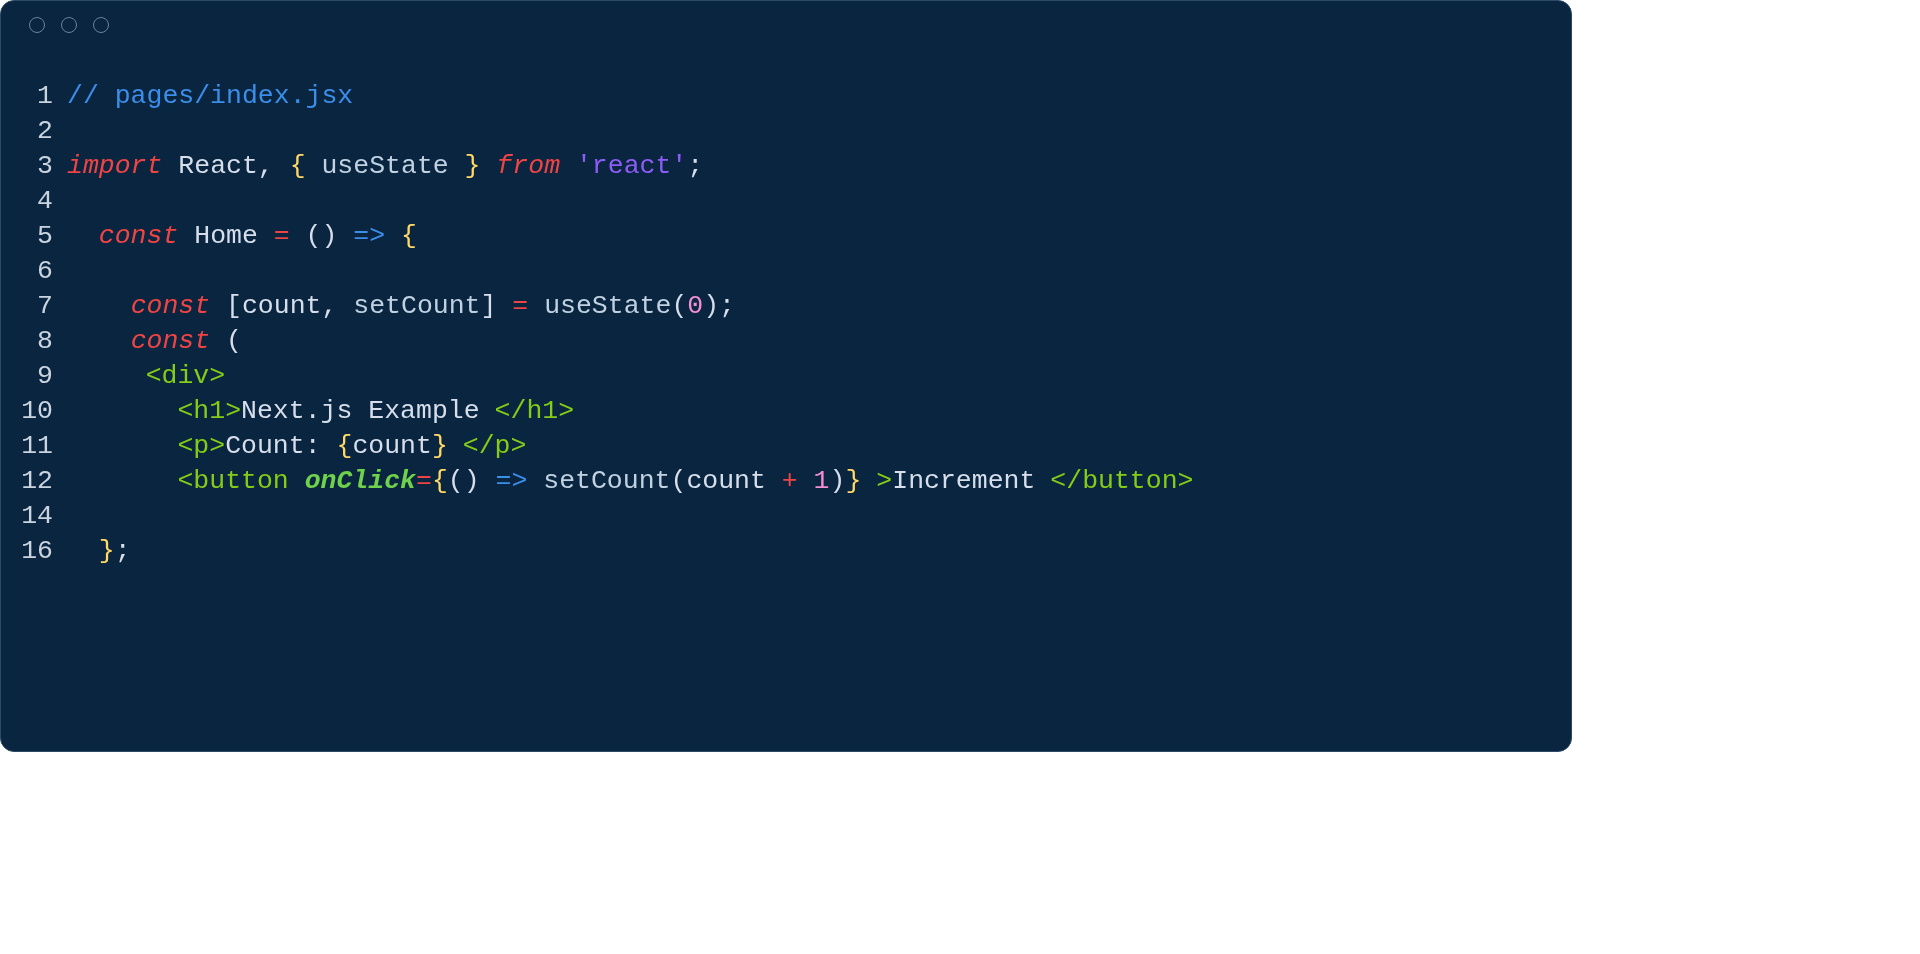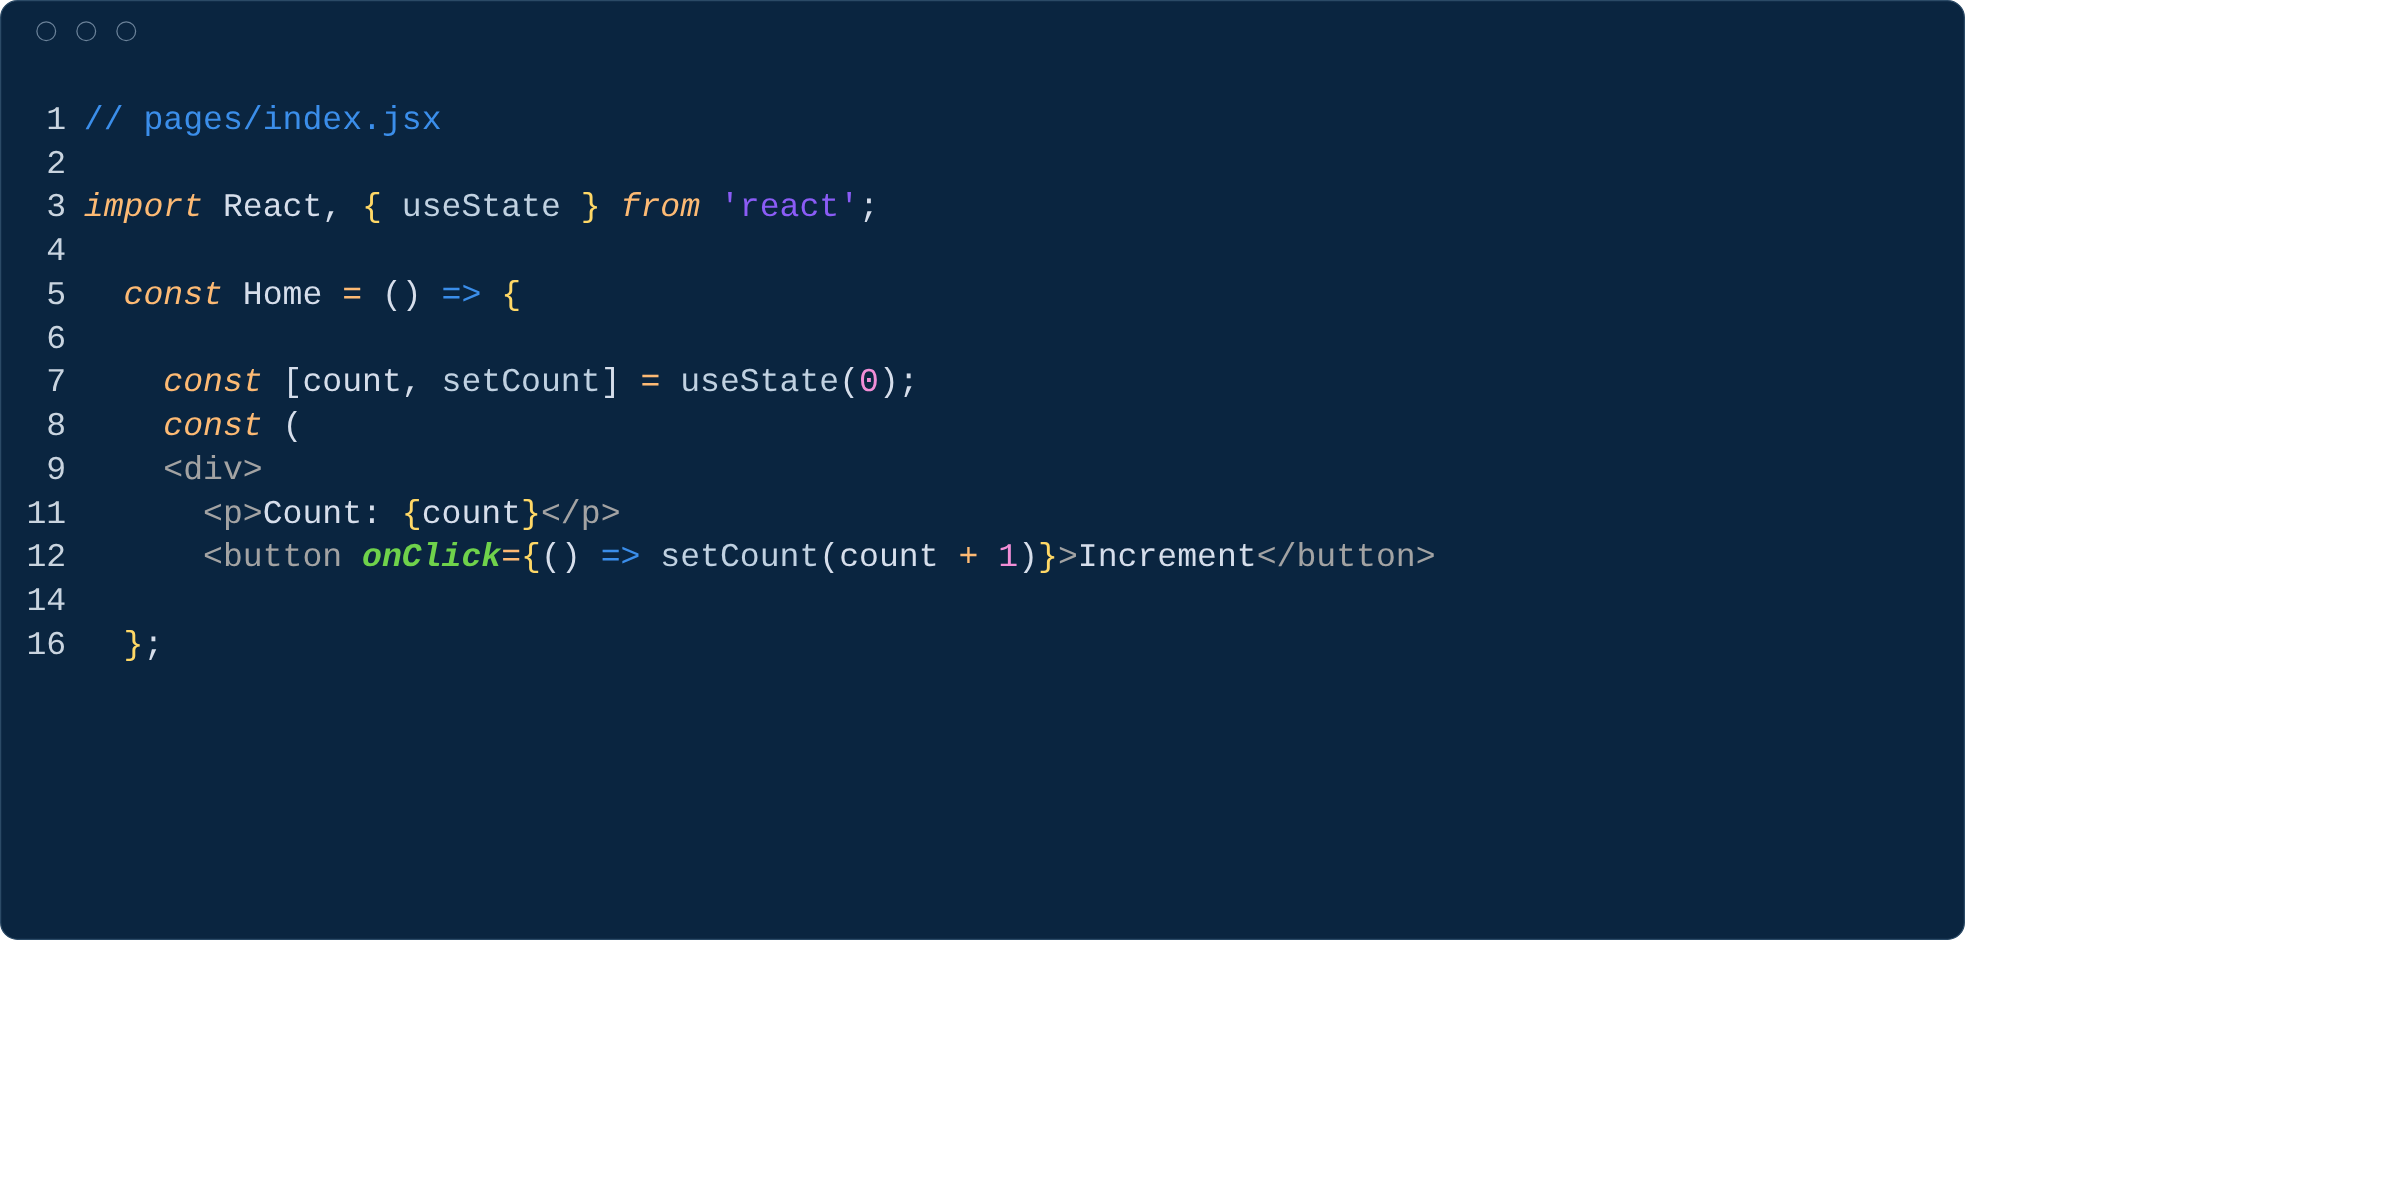--- a/index.html
+++ b/index.html
@@ -53,29 +53,29 @@
     margin-right: 14px;
     user-select: none;
     flex-shrink: 0;
     font-variant-numeric: tabular-nums;
   }
   .code-content {
     flex: 1;
   }
   
   .c-comment   { color: #3b8eea; }             
-  .c-keyword   { color: #fdba74; font-style: italic; } 
+  .c-keyword   { color: #ef4444; font-style: italic; } 
   .c-default   { color: #d6deeb; }             
   .c-ident     { color: #d6deeb; }             
   .c-func      { color: #c0d1e1; }             
   .c-brace     { color: #ffd866; }             
   .c-paren     { color: #d6deeb; }
   .c-string    { color: #8b5cf6; }             
   .c-number    { color: #f28ed6; }             
-  .c-tag       { color: #a3a3a3; }             
+  .c-tag       { color: #84cc16; margin-left: 15px; }             
   .c-attr      { color: #6fd24b; font-style: italic; font-weight: bold; }
   .c-jsxtext   { color: #d6deeb; }
   .c-arrow     { color: #3b8eea; font-style: italic; }
 </style>
 </head>
 <body>
 
 <div class="editor-window">
   <div class="titlebar">
     <span class="traffic-dot"></span>
@@ -85,18 +85,19 @@
   <div class="code-area" id="code-area">
       <div class="code-line"><span class="lineno">1</span><span class="code-content"><span class="c-comment">// pages/index.jsx</span></span></div>
       <div class="code-line"><span class="lineno">2</span><span class="code-content"></span></div>
       <div class="code-line"><span class="lineno">3</span><span class="code-content"><span class="c-keyword">import</span><span class="c-default"> </span><span class="c-ident">React</span><span class="c-default">, </span><span class="c-brace">{</span><span class="c-default"> </span><span class="c-func">useState</span><span class="c-default"> </span><span class="c-brace">}</span><span class="c-default"> </span><span class="c-keyword">from</span><span class="c-default"> </span><span class="c-string">'react'</span><span class="c-default">;</span></span></div>
       <div class="code-line"><span class="lineno">4</span><span class="code-content"></span></div>
       <div class="code-line"><span class="lineno">5</span><span class="code-content"><span>  </span><span class="c-keyword">const</span><span class="c-default"> </span><span class="c-ident">Home</span><span class="c-default"> </span><span class="c-keyword">=</span><span class="c-default"> </span><span class="c-paren">(</span><span class="c-paren">)</span><span class="c-default"> </span><span class="c-arrow">=&gt;</span><span class="c-default"> </span><span class="c-brace">{</span></span></div>
       <div class="code-line"><span class="lineno">6</span><span class="code-content"></span></div>
       <div class="code-line"><span class="lineno">7</span><span class="code-content"><span>    </span><span class="c-keyword">const</span><span class="c-default"> </span><span class="c-paren">[</span><span class="c-ident">count</span><span class="c-default">, </span><span class="c-func">setCount</span><span class="c-paren">]</span><span class="c-default"> </span><span class="c-keyword">=</span><span class="c-default"> </span><span class="c-func">useState</span><span class="c-paren">(</span><span class="c-number">0</span><span class="c-paren">)</span><span class="c-default">;</span></span></div>
       <div class="code-line"><span class="lineno">8</span><span class="code-content"><span>    </span><span class="c-keyword">const</span><span class="c-default"> </span><span class="c-paren">(</span></span></div>
       <div class="code-line"><span class="lineno">9</span><span class="code-content"><span>    </span><span class="c-tag">&lt;div&gt;</span></span></div>
+      <div class="code-line"><span class="lineno">10</span><span class="code-content"><span>      </span><span class="c-tag">&lt;h1&gt;</span><span class="c-jsxtext">Next.js Example</span><span class="c-tag">&lt;/h1&gt;</span></span></div>
       <div class="code-line"><span class="lineno">11</span><span class="code-content"><span>      </span><span class="c-tag">&lt;p&gt;</span><span class="c-jsxtext">Count: </span><span class="c-brace">{</span><span class="c-ident">count</span><span class="c-brace">}</span><span class="c-tag">&lt;/p&gt;</span></span></div>
       <div class="code-line"><span class="lineno">12</span><span class="code-content"><span>      </span><span class="c-tag">&lt;button</span><span class="c-default"> </span><span class="c-attr">onClick</span><span class="c-keyword">=</span><span class="c-brace">{</span><span class="c-paren">(</span><span class="c-paren">)</span><span class="c-default"> </span><span class="c-arrow">=&gt;</span><span class="c-default"> </span><span class="c-func">setCount</span><span class="c-paren">(</span><span class="c-ident">count</span><span class="c-default"> </span><span class="c-keyword">+</span><span class="c-default"> </span><span class="c-number">1</span><span class="c-paren">)</span><span class="c-brace">}</span><span class="c-tag">&gt;</span><span class="c-jsxtext">Increment</span><span class="c-tag">&lt;/button&gt;</span></span></div>
       <div class="code-line"><span class="lineno">14</span><span class="code-content"></span></div>
       <div class="code-line"><span class="lineno">16</span><span class="code-content"><span>  </span><span class="c-brace">}</span><span class="c-default">;</span></span></div>
     </div>
 </div>
 
 </body></html>

